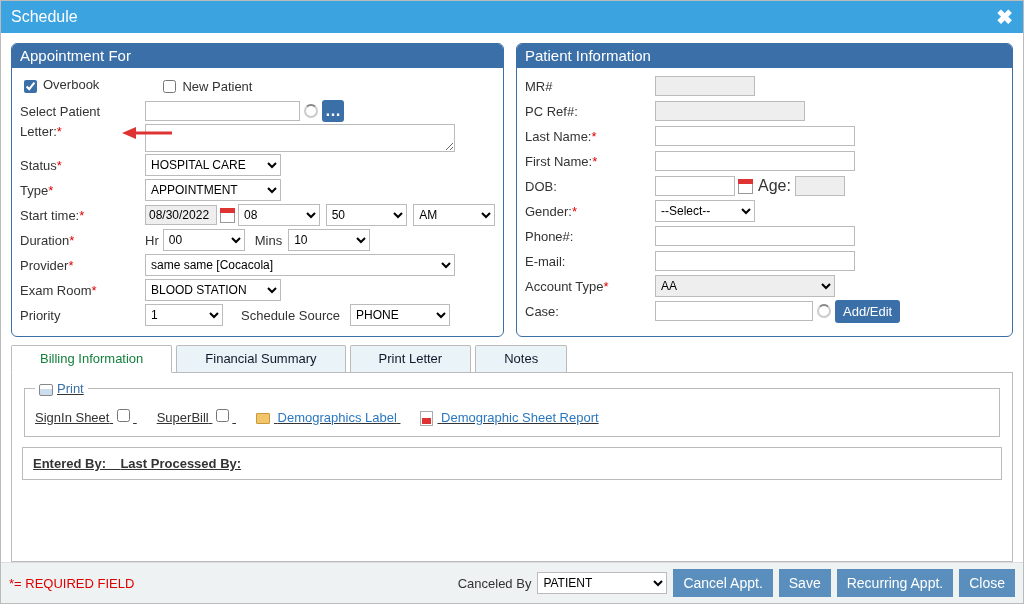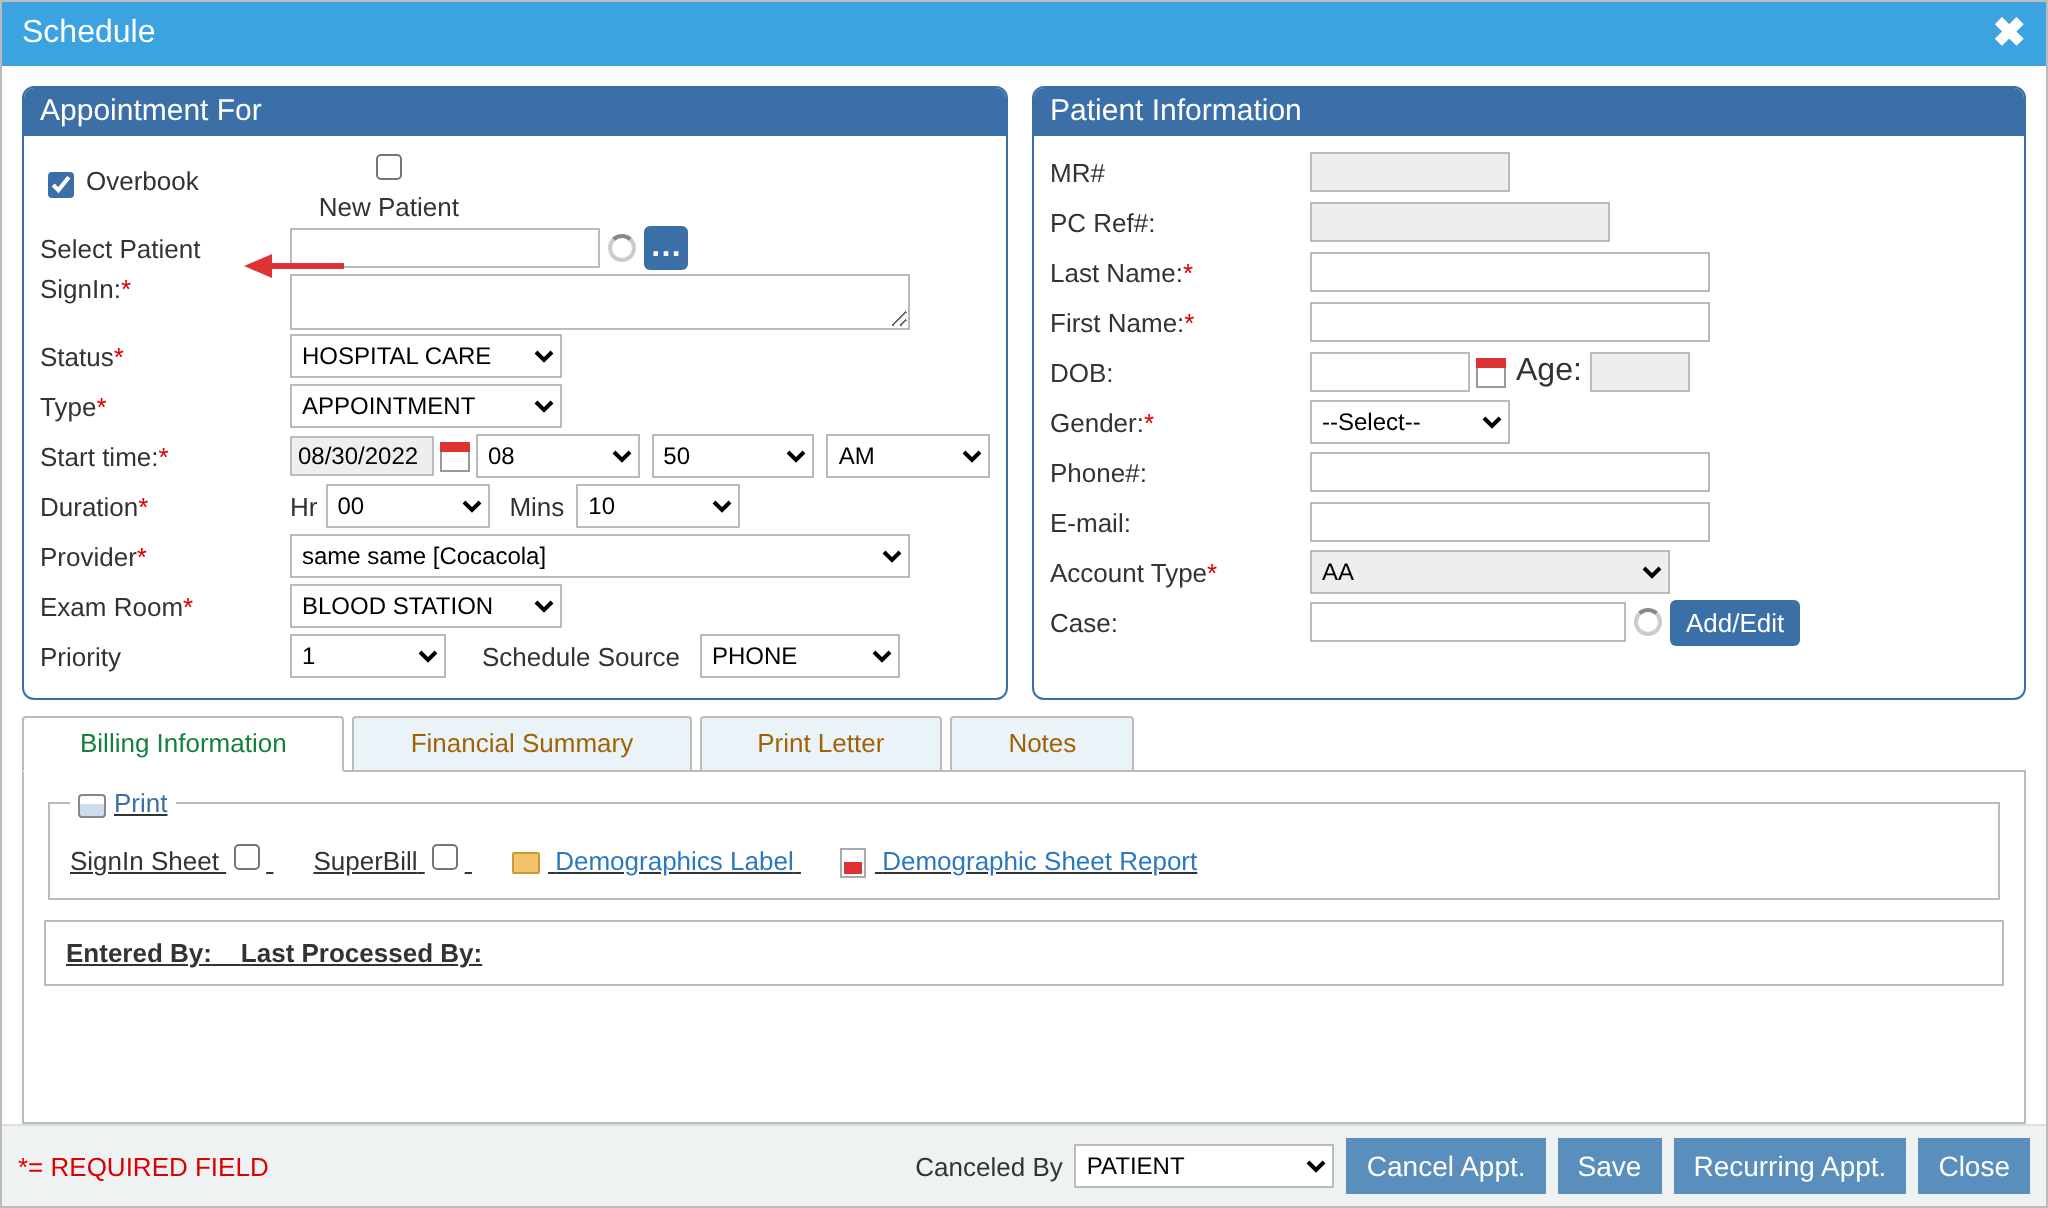--- a/index.html
+++ b/index.html
@@ -142,21 +142,21 @@
   .tabs {
     display: flex;
     margin-top: 8px;
     height: 28px;
     border-bottom: 1px solid #bbb;
   }
   .tab {
     border: 1px solid #bbb;
     border-bottom: none;
     background: #eaf4f8;
-    color: #a16207;
+    color: #0f172a;
     padding: 5px 28px;
     margin-right: 4px;
     font-size: 13px;
     cursor: pointer;
     position: relative;
     top: 0;
     border-radius: 2px 2px 0 0;
   }
   .tab.active {
     background: #fff;
@@ -244,40 +244,40 @@
 
       <div class="panel panel-left" style="position:relative;">
         <div class="panel-header">Appointment For</div>
         <div class="panel-body">
 
           <div class="row">
             <label style="display:flex;align-items:flex-start;gap:3px;margin-right:60px;">
               <input type="checkbox" checked="" style="accent-color: rgb(59, 111, 168);">
               <span>Overbook</span>
             </label>
-            <label style="display:flex;align-items:center;gap:3px;flex-direction:column;">
+            <label style="display:flex;align-items:center;gap:3px;">
               <input type="checkbox" style="">
               <span>New Patient</span>
             </label>
           </div>
 
           <svg class="arrow" viewBox="0 0 50 14">
             <line x1="50" y1="7" x2="12" y2="7" stroke="#d33" stroke-width="3"></line>
             <polygon points="0,7 14,1 14,13" fill="#d33"></polygon>
           </svg>
 
           <div class="row">
             <span class="lbl">Select Patient</span>
             <input type="text" style="width: 155px;">
             <span class="spin-circle"></span>
             <button class="btn-sq">…</button>
           </div>
 
           <div class="row" style="align-items:flex-start;">
-            <span class="lbl"><span>SignIn:</span><span class="req">*</span></span>
+            <span class="lbl"><span>Letter:</span><span class="req">*</span></span>
             <textarea style="width: 310px; height: 28px;"></textarea>
           </div>
 
           <div class="row">
             <span class="lbl"><span>Status</span><span class="req">*</span></span>
             <select class="sel-med"><option>HOSPITAL CARE</option></select>
           </div>
 
           <div class="row">
             <span class="lbl"><span>Type</span><span class="req">*</span></span>

